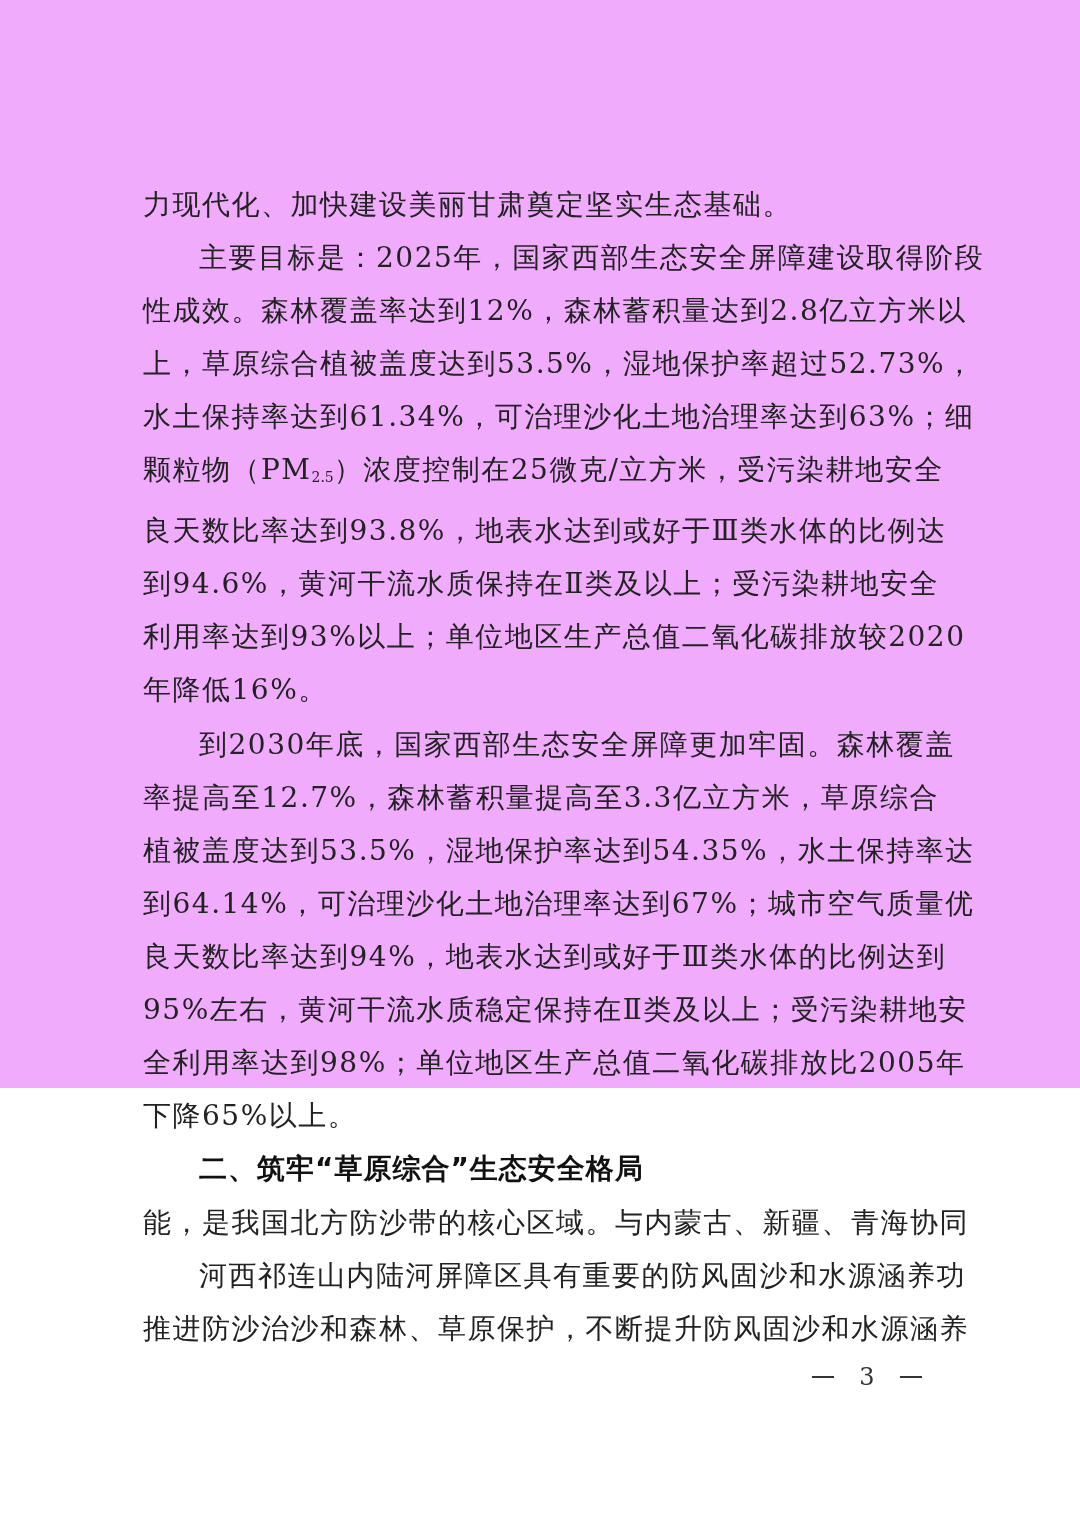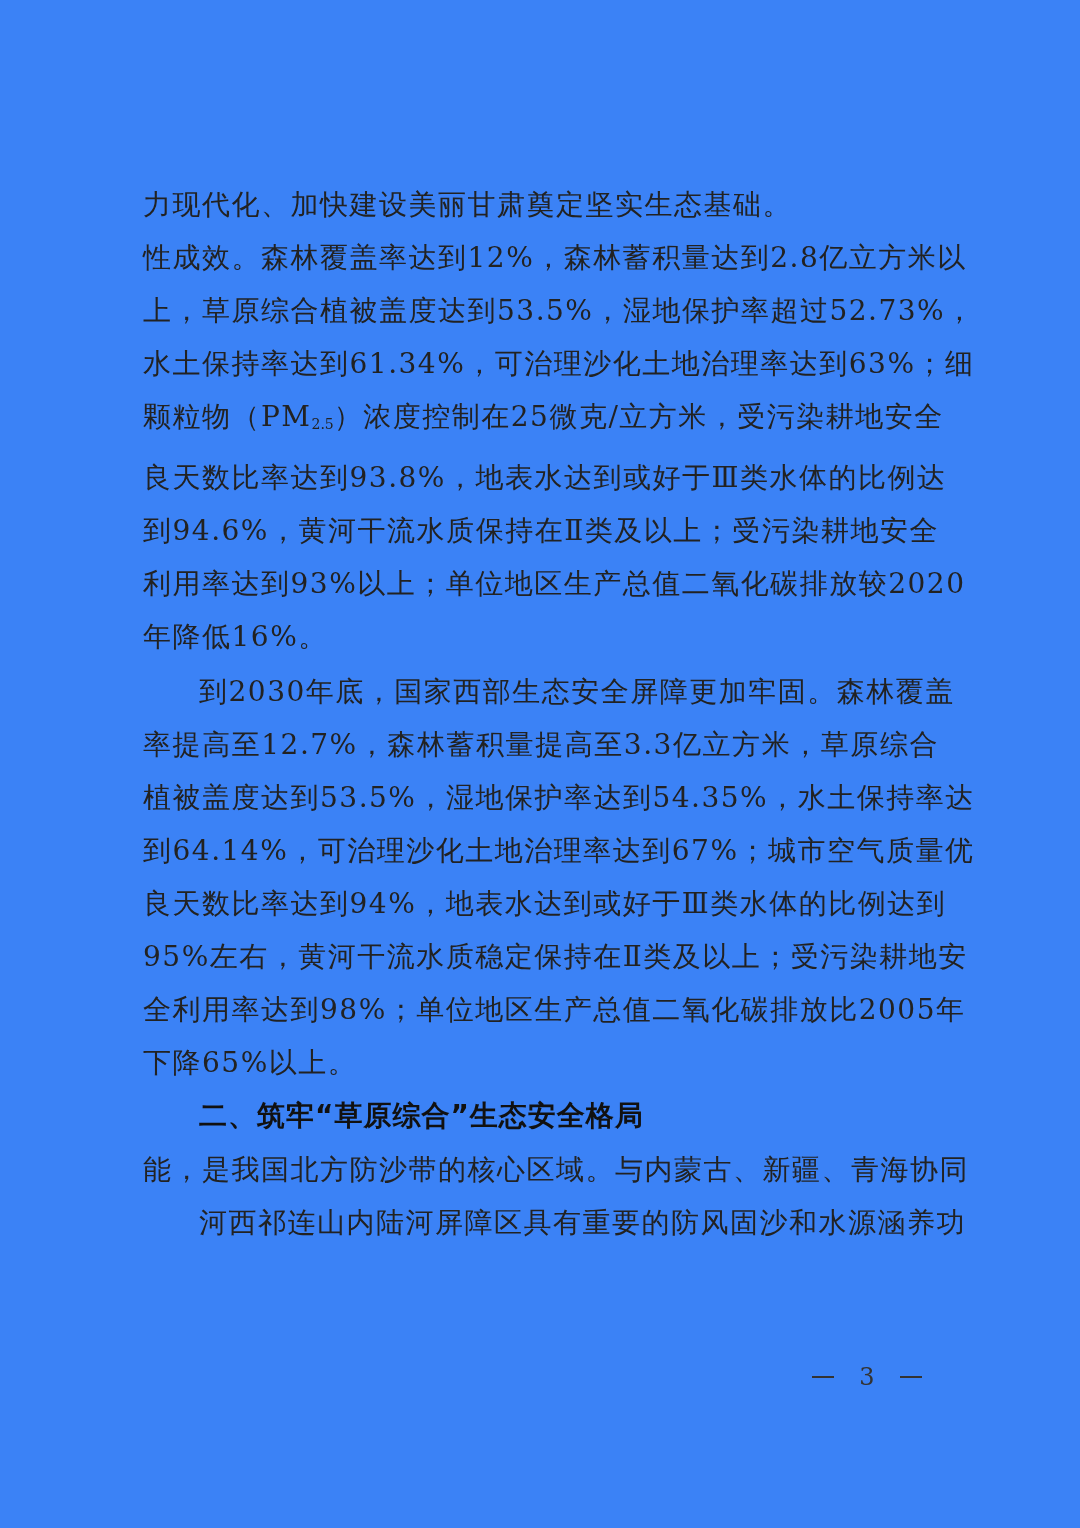--- a/index.html
+++ b/index.html
@@ -1,19 +1,19 @@
 <!DOCTYPE html>
 <html><head>
   <meta charset="utf-8">
   <style>
     html, body { margin: 0; padding: 0; background: #ffffff; }
     body { width: 1080px; height: 1528px; position: relative; overflow: hidden; }
     .page {
-      position: absolute; left: 0; top: 0; width: 1080px; height: 1528px;
-      background: #3b82f6;
+      position: absolute; left: 0; top: 0; width: 1080px; height: 1088px;
+      background: #f0abfc;
     }
     .text-block {
       position: absolute; left: 143px; width: 796px;
       font-family: "DejaVu Serif", "Liberation Serif", serif;
       color: #222222;
       font-size: 28px;
       line-height: 53px;
       letter-spacing: 1.5px;
       text-align: justify;
       text-align-last: left;
@@ -43,20 +43,21 @@
 <body>
 
 <div class="page">
   <div class="text-block" style="top:178px;">
 
     <p class="para">
       <span class="line last">力现代化、加快建设美丽甘肃奠定坚实生态基础。</span>
     </p>
 
     <p class="para">
+      <span class="line" style="padding-left:56px;">主要目标是：2025年，国家西部生态安全屏障建设取得阶段</span>
       <span class="line">性成效。森林覆盖率达到12%，森林蓄积量达到2.8亿立方米以</span>
       <span class="line">上，草原综合植被盖度达到53.5%，湿地保护率超过52.73%，</span>
       <span class="line">水土保持率达到61.34%，可治理沙化土地治理率达到63%；细</span>
       <span class="line"><span>颗粒物（PM</span><sub class="pm">2.5</sub><span>）浓度控制在25微克/立方米，受污染耕地安全</span></span>
       <span class="line">良天数比率达到93.8%，地表水达到或好于Ⅲ类水体的比例达</span>
       <span class="line">到94.6%，黄河干流水质保持在Ⅱ类及以上；受污染耕地安全</span>
       <span class="line">利用率达到93%以上；单位地区生产总值二氧化碳排放较2020</span>
       <span class="line last">年降低16%。</span>
     </p>
 
@@ -69,20 +70,21 @@
       <span class="line">95%左右，黄河干流水质稳定保持在Ⅱ类及以上；受污染耕地安</span>
       <span class="line">全利用率达到98%；单位地区生产总值二氧化碳排放比2005年</span>
       <span class="line last">下降65%以上。</span>
     </p>
 
     <h2 class="para heading">二、筑牢“草原综合”生态安全格局</h2>
 
     <p class="para">
       <span class="line">能，是我国北方防沙带的核心区域。与内蒙古、新疆、青海协同</span>
       <span class="line" style="padding-left:56px;">河西祁连山内陆河屏障区具有重要的防风固沙和水源涵养功</span>
+      <span class="line">推进防沙治沙和森林、草原保护，不断提升防风固沙和水源涵养</span>
     </p>
   </div>
 
   <div class="page-number">
     <span class="dash"></span>
     <span>3</span>
     <span class="dash"></span>
   </div>
 </div>
 

